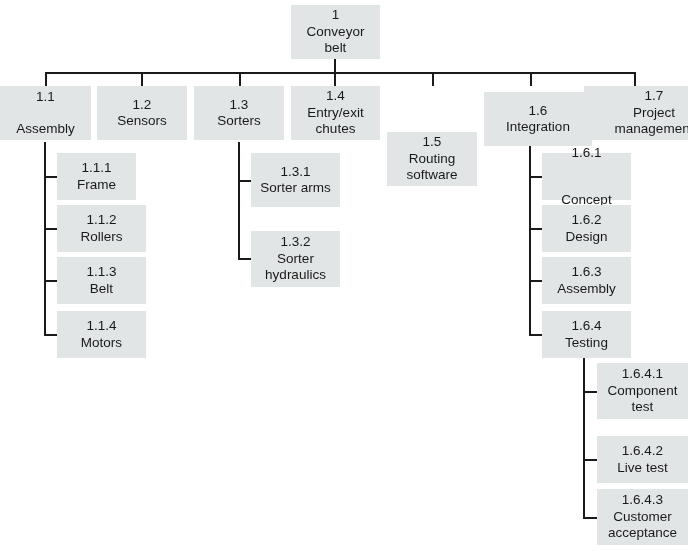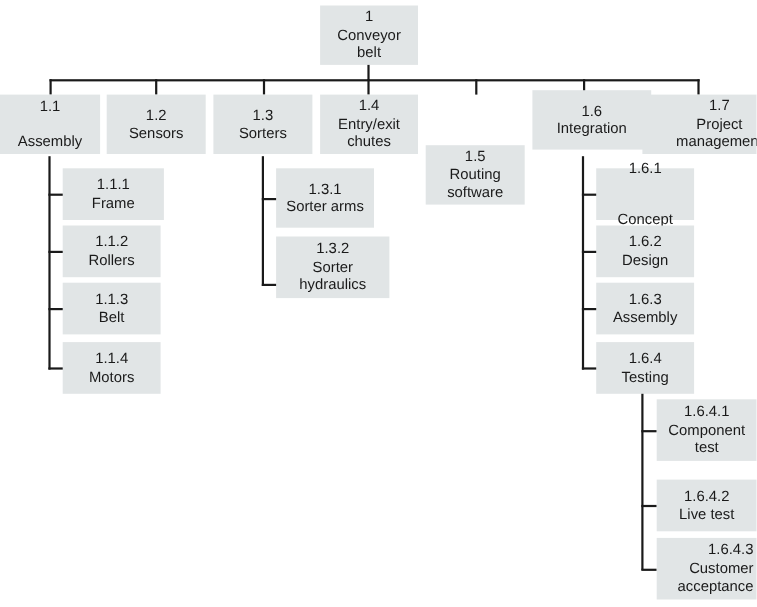--- a/index.html
+++ b/index.html
@@ -108,52 +108,52 @@
   <div class="node" style="left:291px; top:86px; width:89px; height:54px;">
     <span class="code">1.4</span>
     <span class="label">Entry/exit</span>
     <span class="label">chutes</span>
   </div>
   <div class="node" style="left:387px; top:86px; width:90px; height:54px;margin-top:46px;">
     <span class="code">1.5</span>
     <span class="label">Routing</span>
     <span class="label">software</span>
   </div>
-  <div class="node" style="left:484px; top:82px; width:108px; height:54px;text-align:center;">
+  <div class="node" style="left:484px; top:92px; width:108px; height:54px;text-align:center;">
     <span class="code">1.6</span>
     <span class="label">Integration</span>
   </div>
   <div class="node" style="left:584px; top:86px; width:104px; height:54px;padding-left:39px;">
     <span class="code">1.7</span>
     <span class="label">Project</span>
     <span class="label">management</span>
   </div>
 
-  <div class="node" style="left:57px; top:153px; width:92px; height:47px;">
+  <div class="node" style="left:57px; top:153px; width:79px; height:47px;">
     <span class="code">1.1.1</span>
     <span class="label">Frame</span>
   </div>
   <div class="node" style="left:57px; top:205px; width:89px; height:47px;">
     <span class="code">1.1.2</span>
     <span class="label">Rollers</span>
   </div>
   <div class="node" style="left:57px; top:257px; width:89px; height:47px;">
     <span class="code">1.1.3</span>
     <span class="label">Belt</span>
   </div>
   <div class="node" style="left:57px; top:311px; width:89px; height:47px;">
     <span class="code">1.1.4</span>
     <span class="label">Motors</span>
   </div>
 
   <div class="node" style="left:251px; top:153px; width:89px; height:54px;">
     <span class="code">1.3.1</span>
     <span class="label">Sorter arms</span>
   </div>
-  <div class="node" style="left:251px; top:215px; width:103px; height:56px;text-align:center;">
+  <div class="node" style="left:251px; top:231px; width:89px; height:56px;text-align:center;">
     <span class="code">1.3.2</span>
     <span class="label">Sorter</span>
     <span class="label">hydraulics</span>
   </div>
 
   <div class="node" style="left:542px; top:153px; width:89px; height:47px;gap:31px;">
     <span class="code">1.6.1</span>
     <span class="label">Concept</span>
   </div>
   <div class="node" style="left:542px; top:205px; width:89px; height:47px;">
@@ -171,19 +171,19 @@
 
   <div class="node" style="left:597px; top:363px; width:91px; height:56px;">
     <span class="code">1.6.4.1</span>
     <span class="label">Component</span>
     <span class="label">test</span>
   </div>
   <div class="node" style="left:597px; top:436px; width:91px; height:47px;">
     <span class="code">1.6.4.2</span>
     <span class="label">Live test</span>
   </div>
-  <div class="node" style="left:597px; top:489px; width:91px; height:56px;align-items:flex-end;">
+  <div class="node" style="left:597px; top:489px; width:91px; height:56px;">
     <span class="code">1.6.4.3</span>
     <span class="label">Customer</span>
     <span class="label">acceptance</span>
   </div>
 
 </div>
 
 </body></html>

